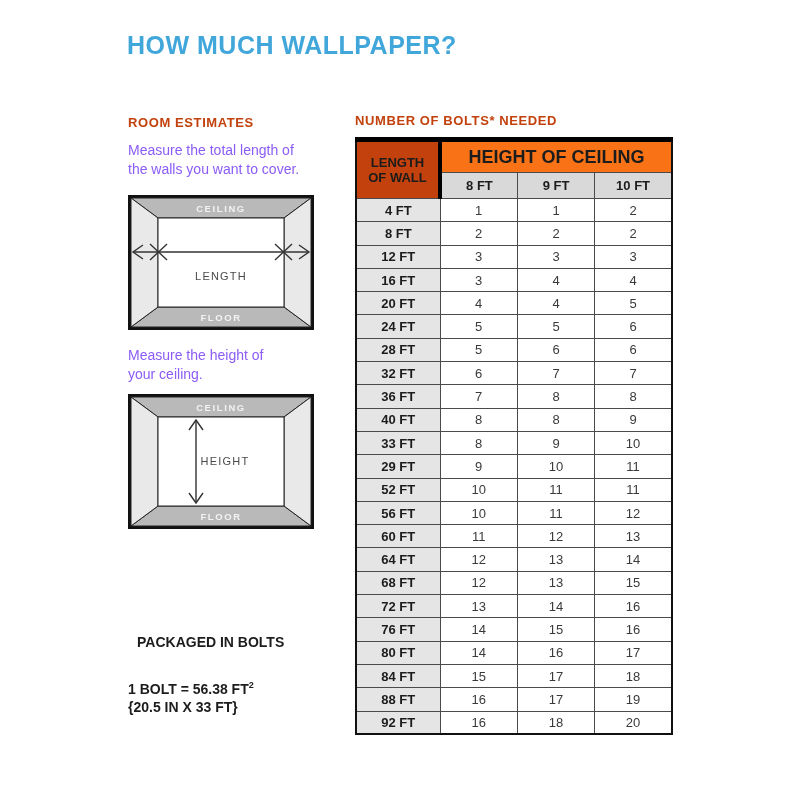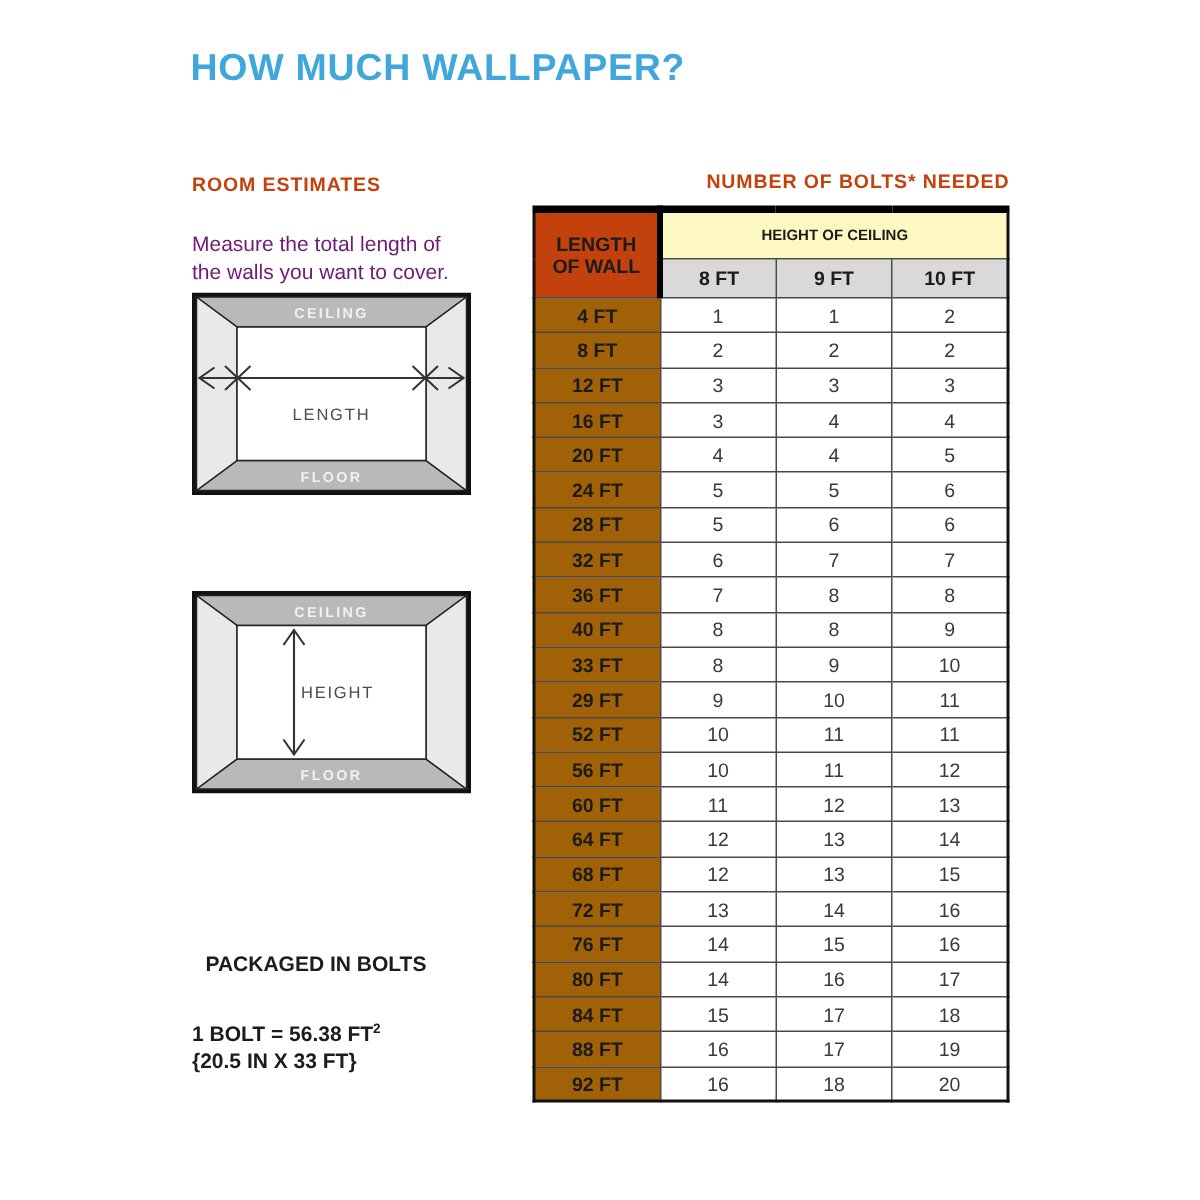--- a/index.html
+++ b/index.html
@@ -4,24 +4,24 @@
 <style>
   * { margin:0; padding:0; box-sizing:border-box; }
   body { width:800px; height:800px; background:#fff; font-family:"Liberation Sans","DejaVu Sans",sans-serif; }
   .page { position:relative; width:793px; height:800px; background:#fff; overflow:hidden; }
 
   .title { position:absolute; left:127px; top:31px; font-size:25px; font-weight:bold;
            color:#41A7DB; letter-spacing:0.5px; }
 
   .section-heading { font-size:13px; font-weight:bold; color:#c2410c; letter-spacing:0.6px; }
   .left-heading  { position:absolute; left:128px; top:115px; }
-  .table-heading { position:absolute; left:355px; top:113px; width:318px; text-align:right; }
+  .table-heading { position:absolute; left:355px; top:113px; width:318px; text-align:left; }
 
   .para { position:absolute; left:128px; white-space:pre-line; font-size:14px;
-          color:#701a75; line-height:1.36;margin-top:12px; }
+          color:#8b5cf6; line-height:1.36; }
   .para-length { top:141px; }
   .para-height { top:346px; }
   .para-chart  { top:547px; }
 
   .diagram { position:absolute; left:128px; }
   .diagram-length { top:195px; }
   .diagram-height { top:394px; }
 
   .footnote { position:absolute; left:128px; font-size:14px; font-weight:bold;
               color:#1C1C1C; line-height:1.32; }
@@ -30,23 +30,23 @@
   .footnote-size { top:680px; }
   .footnote-size sup { font-size:9px; }
 
   table.bolts { position:absolute; left:355px; top:137px; width:318px;
                 border-collapse:collapse; table-layout:fixed;
                 border-left:2px solid #111; border-right:2px solid #111;
                 border-bottom:2px solid #111; border-top:5px solid #000; }
   table.bolts th, table.bolts td { border:1px solid #4a4a4a; text-align:center; }
   th.corner { width:84px; background:#c2410c; font-size:13px; font-weight:bold;
               color:#1C1C1C; border-right:4px solid #000 !important; padding:0 10px; }
-  th.group  { background:#fef9c3; font-size:10px; font-weight:bold; color:#1C1C1C; height:33px; }
+  th.group  { background:#f97316; font-size:18px; font-weight:bold; color:#1C1C1C; height:33px; }
   th.sub    { background:#D9D9D9; font-size:13px; font-weight:bold; color:#1C1C1C; height:26px; }
-  td.wall   { background:#a16207; font-size:13px; font-weight:bold; color:#1C1C1C;
+  td.wall   { background:#e5e5e5; font-size:13px; font-weight:bold; color:#1C1C1C;
               border-right:4px solid #000; height:23.3px; }
   td.val    { background:#fff; font-size:13px; color:#3A3A3A; }
 
   svg .surf-label { font-size:9.5px; font-weight:bold; fill:#F2F2F2; letter-spacing:1.6px; }
   svg .measure-label { font-size:11px; fill:#4A4A4A; letter-spacing:1.2px; }
 </style>
 </head>
 <body>
 
 <div class="page">
@@ -72,20 +72,22 @@
       <polyline points="15,50 5,57 15,64"></polyline>
       <polyline points="171,50 181,57 171,64"></polyline>
       <line x1="22" y1="49" x2="39" y2="65"></line>
       <line x1="22" y1="65" x2="39" y2="49"></line>
       <line x1="147" y1="49" x2="164" y2="65"></line>
       <line x1="147" y1="65" x2="164" y2="49"></line>
     </g>
     <text class="measure-label" x="93" y="85" text-anchor="middle">LENGTH</text>
   </svg>
 
+  <p class="para para-height">Measure the height of
+your ceiling.</p>
 
   <svg class="diagram diagram-height" width="186" height="135" viewBox="0 0 186 135">
     <rect x="1.5" y="1.5" width="183" height="132" fill="#FFFFFF" stroke="#111" stroke-width="3"></rect>
     <polygon points="3,3 183,3 156,23 30,23" fill="#B9B9B9" stroke="#222" stroke-width="1"></polygon>
     <polygon points="3,132 183,132 156,112 30,112" fill="#B9B9B9" stroke="#222" stroke-width="1"></polygon>
     <polygon points="3,3 30,23 30,112 3,132" fill="#E9E9E9" stroke="#222" stroke-width="1"></polygon>
     <polygon points="183,3 156,23 156,112 183,132" fill="#E9E9E9" stroke="#222" stroke-width="1"></polygon>
     <rect x="30" y="23" width="126" height="89" fill="#FFFFFF" stroke="#222" stroke-width="1"></rect>
     <text class="surf-label" x="93" y="17" text-anchor="middle">CEILING</text>
     <text class="surf-label" x="93" y="126" text-anchor="middle">FLOOR</text>

